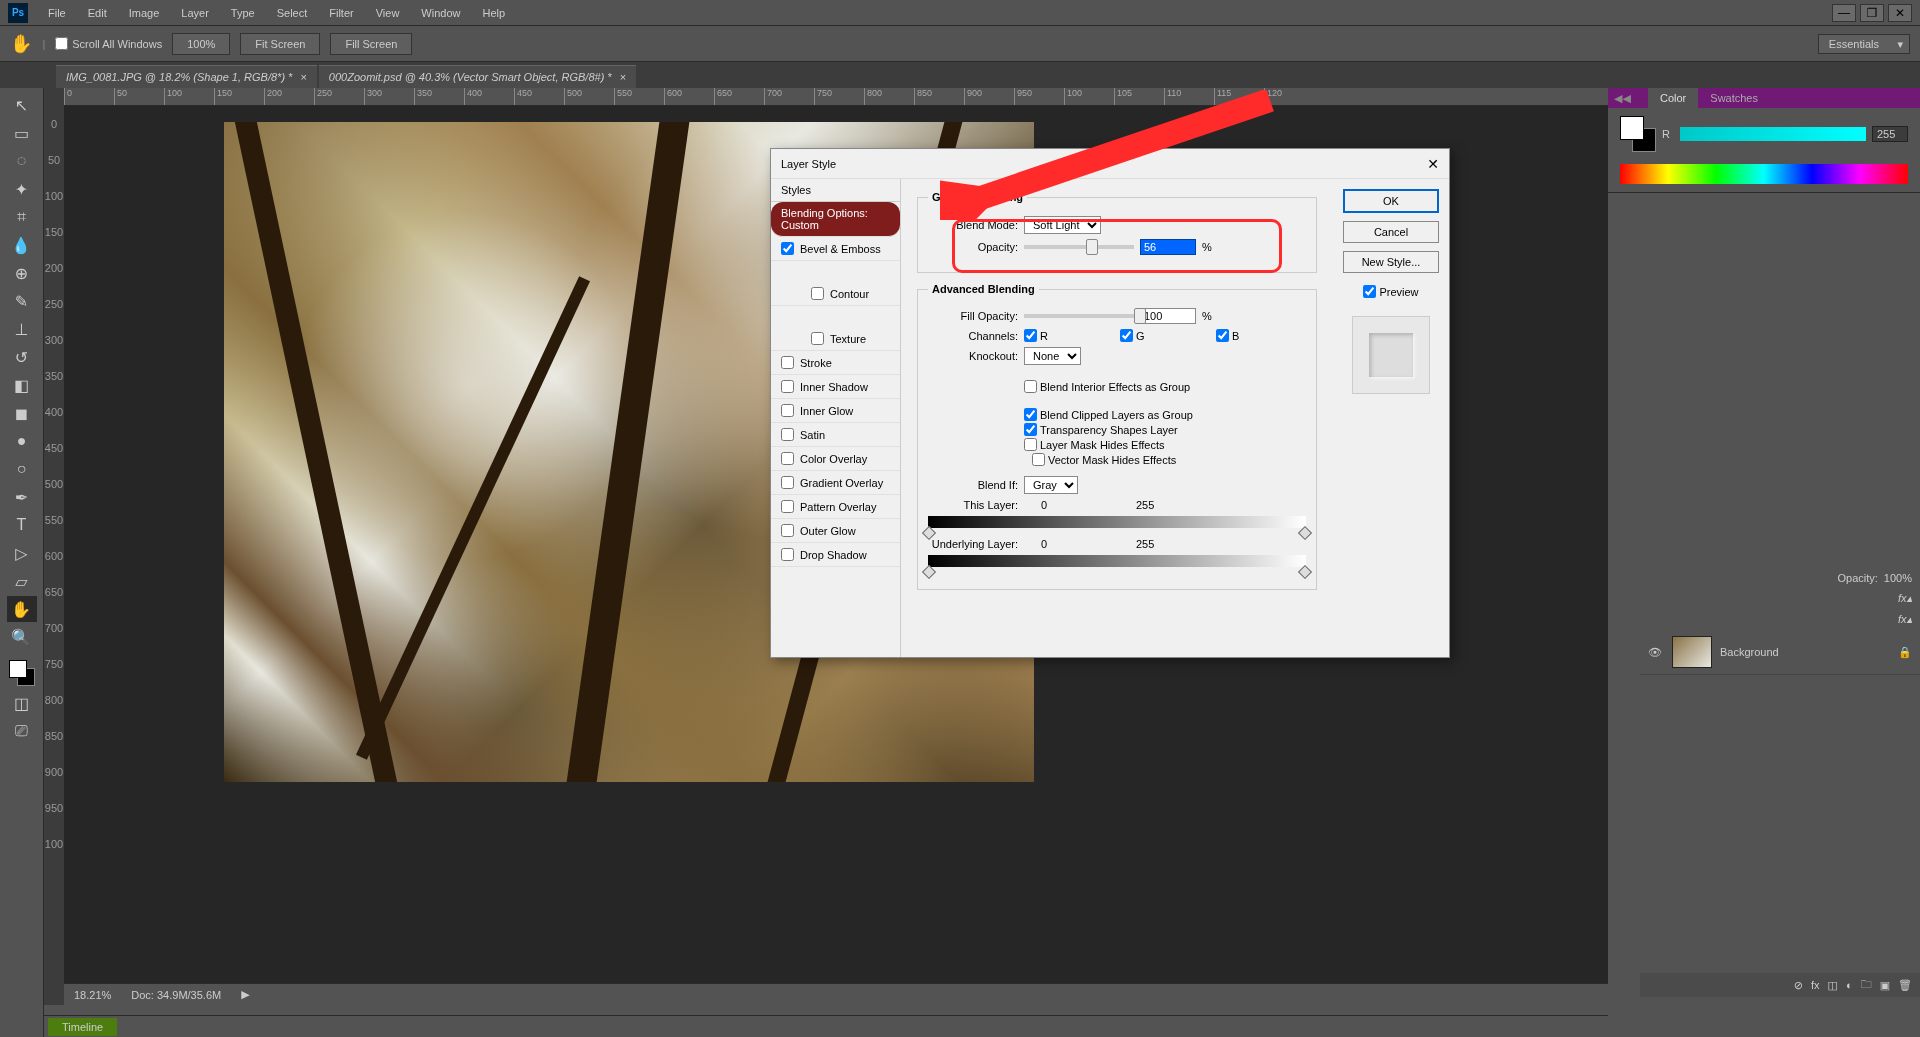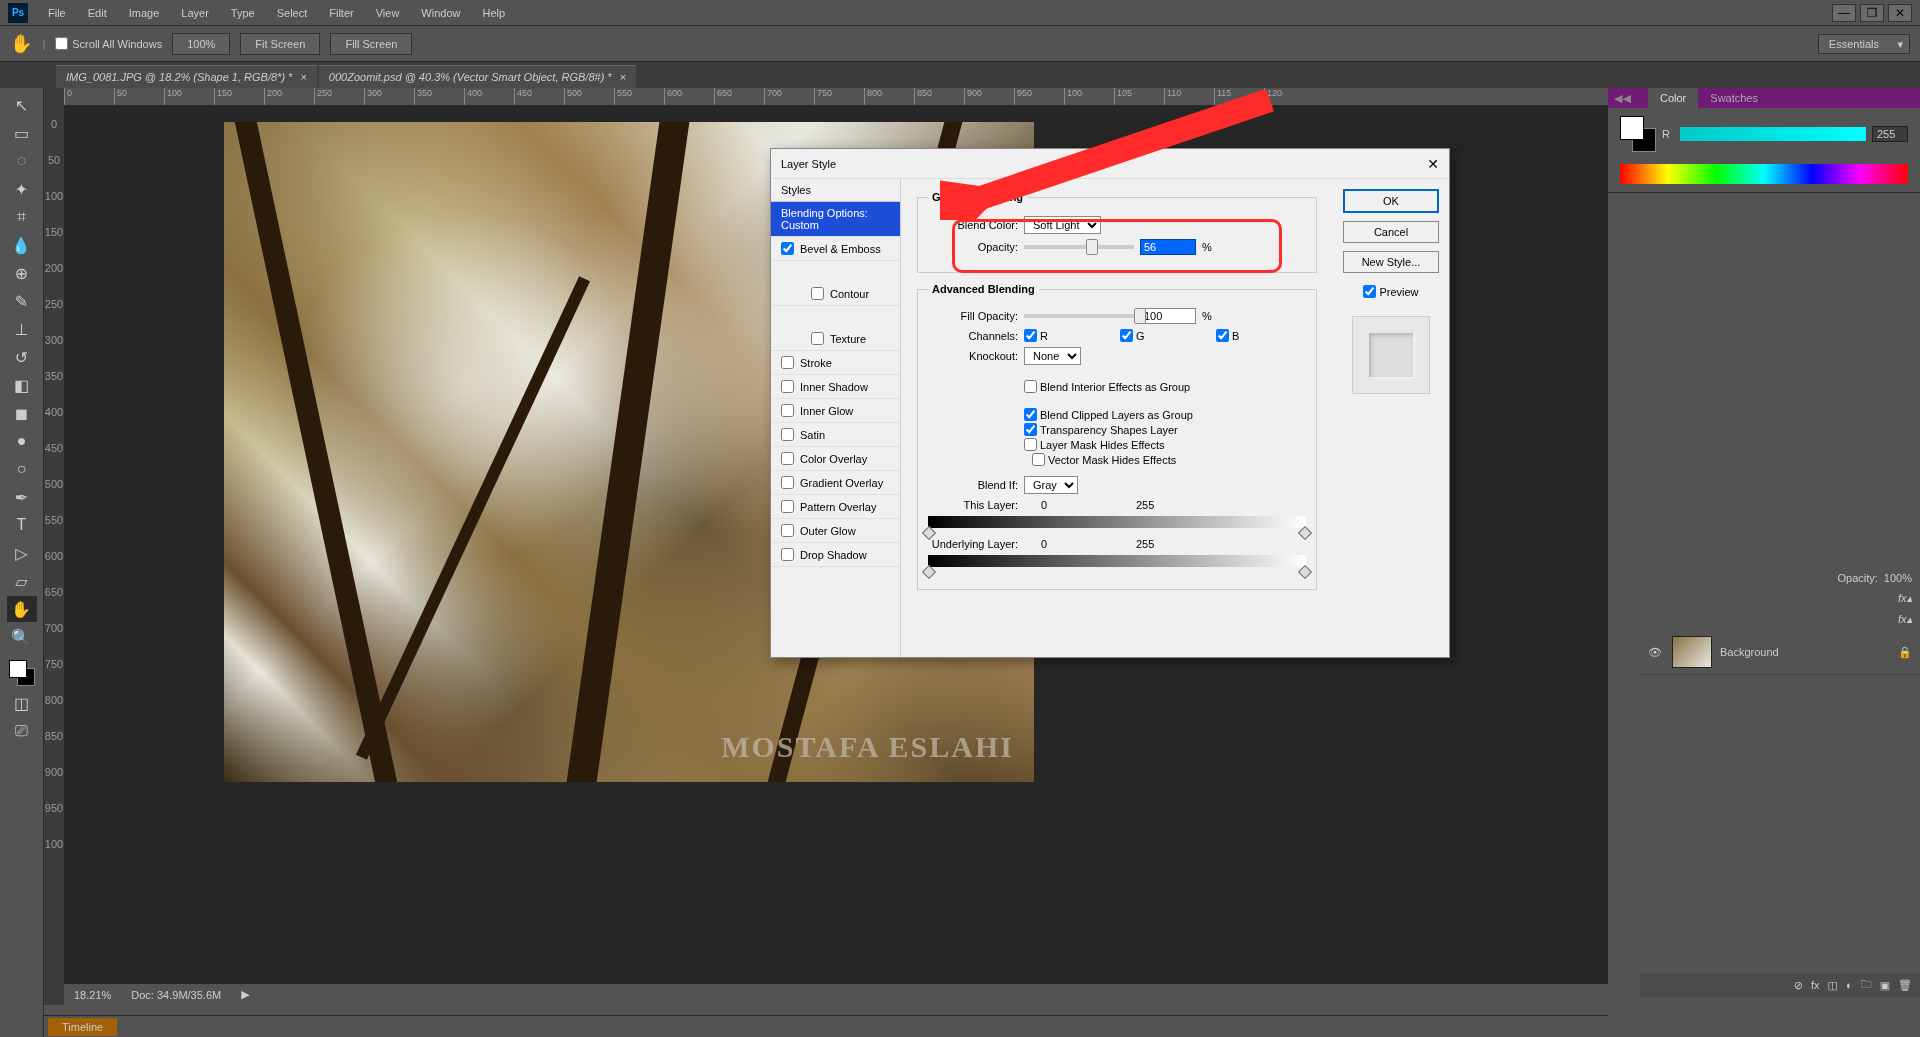--- a/index.html
+++ b/index.html
@@ -70,31 +70,31 @@
 .layer-row { display:flex; align-items:center; padding:6px 8px; gap:8px; border-bottom:1px solid #444; }
 .eye { width:16px; }
 .thumb { width:40px; height:32px; background:linear-gradient(135deg,#8a7348,#e8e8e0); border:1px solid #222; }
 .locked { margin-left:auto; }
 .fx-row { display:flex; justify-content:flex-end; padding:4px 8px; color:#ccc; font-style:italic; }
 .opacity-row { display:flex; align-items:center; gap:6px; padding:4px 8px; justify-content:flex-end; }
 .panel-footer { position:absolute; bottom:0; left:0; right:0; height:24px; background:#4b4b4b; display:flex; align-items:center; gap:8px; padding:0 8px; justify-content:flex-end; }
 
 
 .bottom-bar { position:absolute; bottom:0; left:44px; right:312px; height:22px; background:#535353; border-top:1px solid #2a2a2a; display:flex; align-items:center; }
-.timeline-tab { background:#a16207; padding:3px 14px; margin-left:4px; }
+.timeline-tab { background:#4d7c0f; padding:3px 14px; margin-left:4px; }
 
 
 .dialog { position:absolute; left:770px; top:148px; width:680px; height:510px; background:#f0f0f0; border:1px solid #888; box-shadow:4px 4px 12px rgba(0,0,0,.4); color:#000; }
 .dlg-title { height:30px; display:flex; align-items:center; padding:0 10px; border-bottom:1px solid #ddd; }
 .dlg-close { margin-left:auto; font-size:14px; cursor:pointer; }
 .dlg-body { display:flex; height:calc(100% - 30px); }
 .dlg-left { width:170px; border-right:1px solid #ccc; }
 .dlg-left-item { padding:5px 10px; border-bottom:1px solid #e0e0e0; display:flex; align-items:center; gap:6px; cursor:pointer; }
 .dlg-left-item.head { border-bottom:1px solid #ccc; }
-.dlg-left-item.selected { background:#1d4ed8; color:#fff; }
+.dlg-left-item.selected { background:#7f1d1d; color:#fff;border-radius:12px; }
 .dlg-left-item.indent { padding-left:40px;margin-top:21px; }
 .dlg-center { flex:1; padding:12px 16px; position:relative; }
 .dlg-right { width:118px; padding:10px; display:flex; flex-direction:column; gap:8px; align-items:center; }
 .dlg-btn { width:96px; padding:4px 0; background:#f0f0f0; border:1px solid #888; cursor:pointer; text-align:center; }
 .dlg-btn.primary { border:2px solid #0066cc; }
 .preview-box { width:78px; height:78px; background:#e8e8e8; border:1px solid #ccc; margin-top:10px; display:flex; align-items:center; justify-content:center; }
 .preview-inner { width:44px; height:44px; background:#ddd; box-shadow:inset 2px 2px 4px rgba(0,0,0,.2), 2px 2px 3px rgba(255,255,255,.5); }
 
 fieldset { border:1px solid #ccc; padding:8px 10px 12px; margin-bottom:10px; }
 legend { padding:0 4px; font-weight:bold; }
@@ -242,21 +242,20 @@
       <span>110</span>
       <span>115</span>
       <span>120</span>
     </div>
   <div class="canvas-img">
     <div class="tree-overlay"></div>
     <div class="tree-branch" style="left:48%;top:0;width:30px;height:100%;transform:skewX(-8deg)"></div>
     <div class="tree-branch" style="left:10%;top:0;width:22px;height:100%;transform:skewX(12deg)"></div>
     <div class="tree-branch" style="left:78%;top:0;width:18px;height:100%;transform:skewX(-15deg)"></div>
     <div class="tree-branch" style="left:30%;top:20%;width:12px;height:80%;transform:rotate(25deg)"></div>
-    <div class="watermark">MOSTAFA ESLAHI</div>
   </div>
   <div class="status-left">
     <span>18.21%</span>
     <span>Doc: 34.9M/35.6M</span>
     <span>▶</span>
   </div>
 </div>
 
 <div class="panel-column">
   <div class="color-panel">
@@ -364,21 +363,21 @@
             <input type="checkbox" style="">
             <span>Drop Shadow</span>
           </div>
         </div>
     </div>
 
     <div class="dlg-center">
       <fieldset>
         <legend><span>General Blending</span></legend>
         <div class="row">
-          <label>Blend Color:</label>
+          <label>Blend Mode:</label>
           <select class="dd"><option>Soft Light</option></select>
         </div>
         <div class="row">
           <label>Opacity:</label>
           <div class="slider-trk">
               <div class="slider-thumb" style="left:56%"></div>
             </div>
           <input class="num-input hl" value="56" style="">
           <span>%</span>
         </div>

